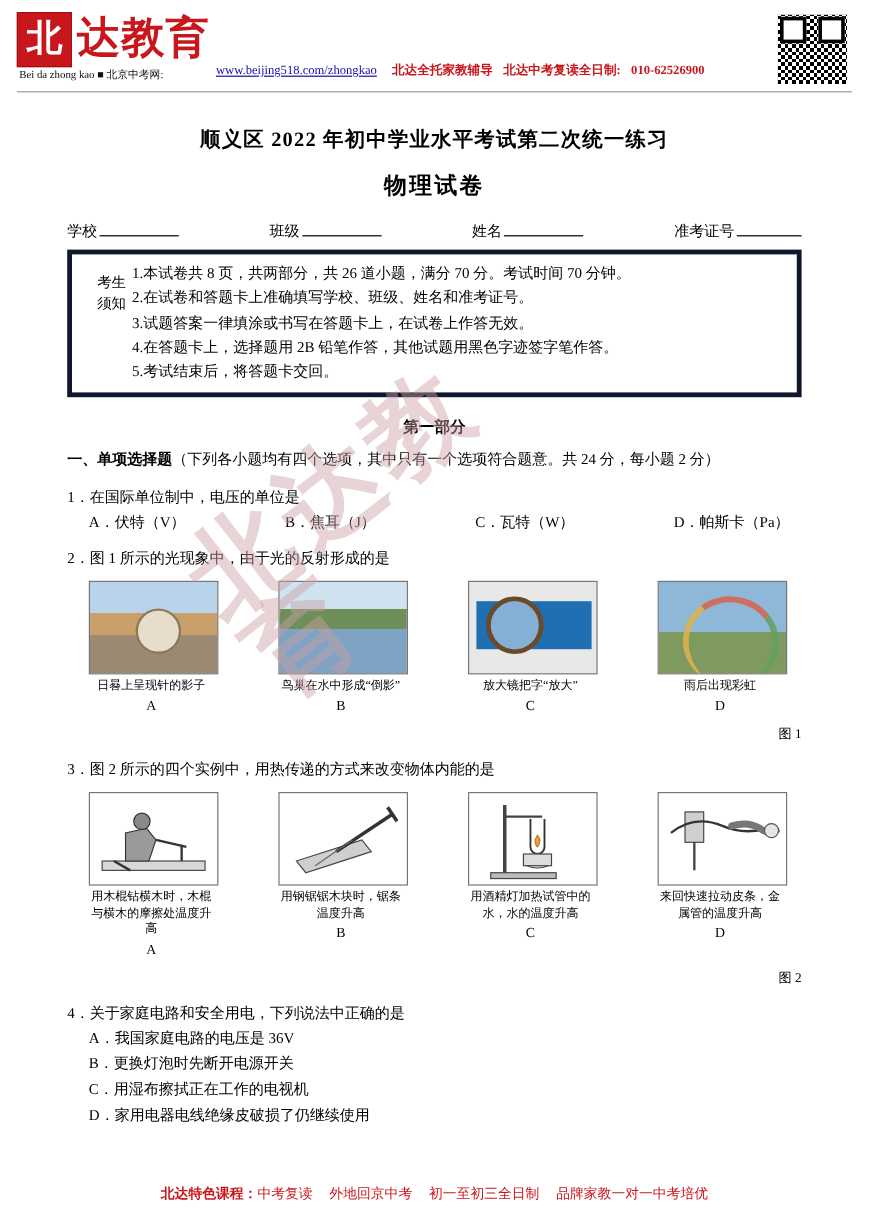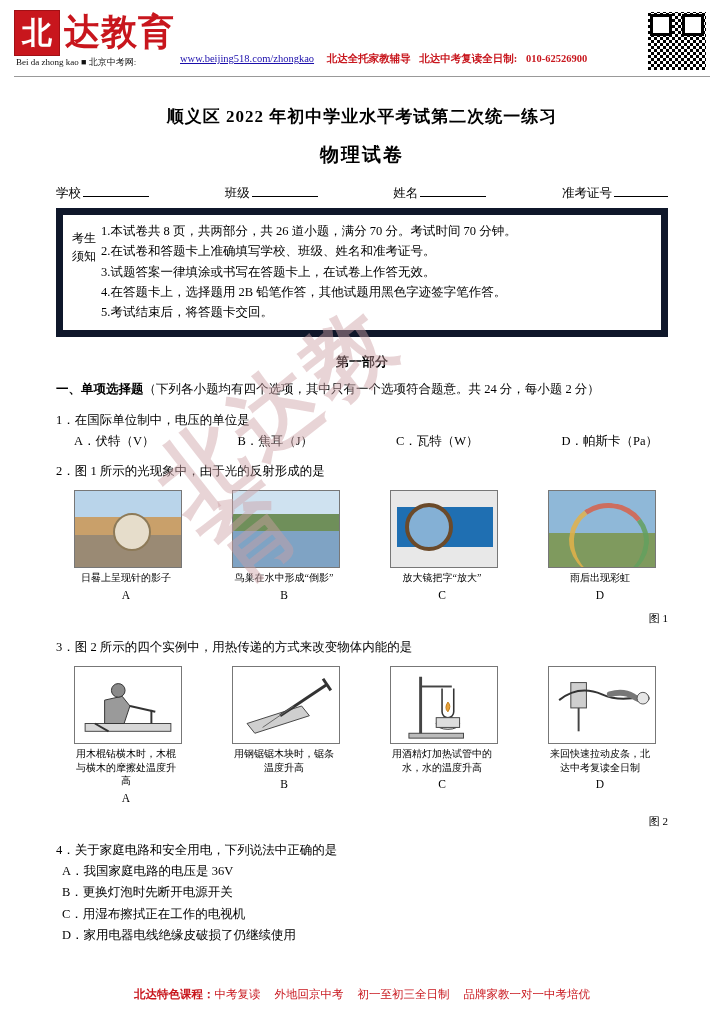--- a/index.html
+++ b/index.html
@@ -139,23 +139,23 @@
     border-bottom: 1px solid #000;
     width: 66px;
     height: 12px;
     margin-left: 2px;
   }
   .fill-line.short { width: 54px; }
 
   
   .notice {
     margin: 6px 56px 0 56px;
-    border: 7px solid #0f172a;
+    border: 4px solid #0f172a;
     display: flex;
-    padding: 6px 4px 8px 8px;
+    padding: 6px 4px 8px 20px;
     box-sizing: border-box;
   }
   .notice-label {
     width: 26px;
     flex: 0 0 26px;
     font-size: 12px;
     text-align: center;
     line-height: 1.5;
     padding-top: 8px;
     font-weight: normal;
@@ -186,21 +186,21 @@
   .sec-head .normal { font-weight: normal; }
   .q {
     margin-top: 9px;
   }
   .opts-row {
     margin-left: 18px;
     display: flex;
     justify-content: space-between;
     padding-right: 10px;
   }
-  .opt-list div { margin-left: 6px; }
+  .opt-list div { margin-left: 18px; }
 
   
   .figs {
     margin: 8px 0 0 18px;
     display: flex;
     justify-content: space-between;
     padding-right: 16px;
   }
   .fig {
     width: 104px;
@@ -465,21 +465,21 @@
       <div class="fig">
         <div class="img ph-line">
           <svg class="sketch" viewBox="0 0 108 78">
             <rect x="22" y="16" width="16" height="26" fill="#cfcfcf" stroke="#444"></rect>
             <line x1="30" y1="42" x2="30" y2="66" stroke="#444" stroke-width="2"></line>
             <path d="M10 34 q20 -16 44 -6 q18 8 40 2" fill="none" stroke="#333" stroke-width="2"></path>
             <path d="M62 28 q14 -4 24 2 q8 6 14 2" fill="none" stroke="#777" stroke-width="6" stroke-linecap="round"></path>
             <circle cx="96" cy="32" r="6" fill="#e6e6e6" stroke="#555"></circle>
           </svg>
         </div>
-        <div class="cap">来回快速拉动皮条，北达中考复读全日制</div>
+        <div class="cap">来回快速拉动皮条，金属管的温度升高</div>
         <div class="lab">D</div>
       </div>
     </div>
     <div class="fig-num left2">图 2</div>
   </div>
 
   <div class="q">
     <div>
       <span>4．</span><span>关于家庭电路和安全用电，下列说法中正确的是</span>
     </div>

